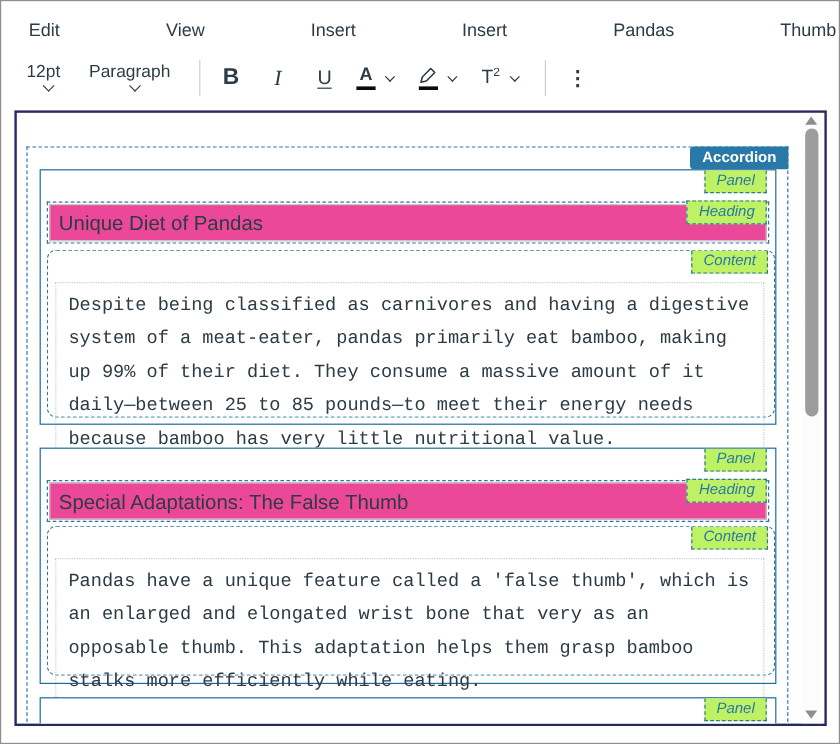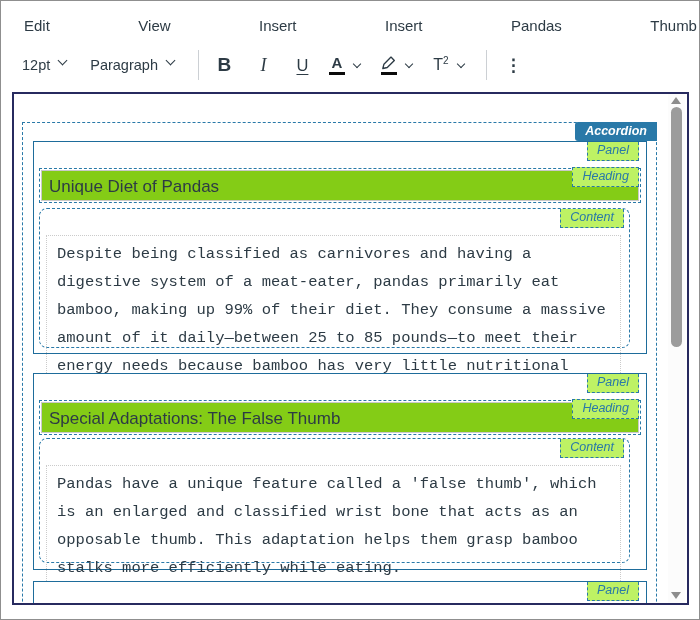--- a/index.html
+++ b/index.html
@@ -28,23 +28,25 @@
   .toolbar {
     display: flex;
     align-items: center;
     height: 34px;
     margin-top: 13px;
     padding-left: 21px;
     color: #2D3B45;
   }
   .tb-select {
     display: flex;
+    align-items: center;
     font-size: 14.5px;
     margin-right: 24px;
     cursor: default;
+    flex-direction: column;
   }
   .chev {
     display: inline-block;
     width: 7px; height: 7px;
     border-right: 1.4px solid #2D3B45;
     border-bottom: 1.4px solid #2D3B45;
     transform: rotate(45deg);
     margin-left: 9px;
     margin-bottom: 3px;
   }
@@ -87,21 +89,20 @@
     position: absolute;
     left: 8px; top: 28px;
     width: 635px; height: 600px;
     border: 1px dashed #2979a8;
   }
   .accordion-tag {
     position: absolute;
     top: -1px; right: -1px;
     background: #2979a8;
     color: #fff;
-    font-style: italic;
     font-weight: 600;
     font-size: 12.5px;
     padding: 2px 10px 3px;
     border-radius: 3px 0 0 3px;
   }
 
   .panel {
     position: absolute;
     left: 10px; right: 9px;
     border: 1px solid #1e6c9b;
@@ -126,31 +127,31 @@
   .content-tag { top: 0; right: 5px; border-top: none; }
 
   .heading-outline {
     position: absolute;
     left: 5px; right: 5px; top: 26px;
     border: 1px dashed #2979a8;
     padding: 1px;
   }
   .heading-bar {
     border: 1px solid #c9c9c9;
-    background: #84cc16;
+    background: #ec4899;
     height: 31px;
     line-height: 31px;
     padding-left: 7px;
     font-size: 17px;
     color: #2D3B45;
   }
 
   .content-outline {
     position: absolute;
-    left: 5px; right: 16px;
+    left: 5px; right: 0;
     border: 1px dashed #2979a8;
     border-radius: 8px;
   }
   .panel-1 .content-outline { top: 66px; bottom: 5px; }
   .panel-2 .content-outline { top: 64px; bottom: 6px; }
 
   .para {
     margin: 26px 8px 0 6px;
     border: 1px dotted #cbcbcb;
     padding: 4px 10px 8px;
@@ -264,21 +265,21 @@
     </div>
 
     <div class="panel panel-2">
       <div class="tag panel-tag">Panel</div>
       <div class="heading-outline">
         <div class="heading-bar">Special Adaptations: The False Thumb</div>
         <div class="tag heading-tag">Heading</div>
       </div>
       <div class="content-outline">
         <div class="tag content-tag">Content</div>
-        <p class="para">Pandas have a unique feature called a 'false thumb', which is an enlarged and classified wrist bone that acts as an opposable thumb. This adaptation helps them grasp bamboo stalks more efficiently while eating.</p>
+        <p class="para">Pandas have a unique feature called a 'false thumb', which is an enlarged and elongated wrist bone that very as an opposable thumb. This adaptation helps them grasp bamboo stalks more efficiently while eating.</p>
       </div>
     </div>
 
     <div class="panel panel-3">
       <div class="tag panel-tag">Panel</div>
     </div>
   </div>
 
   <div class="scrollbar">
     <div class="sb-up"></div>

